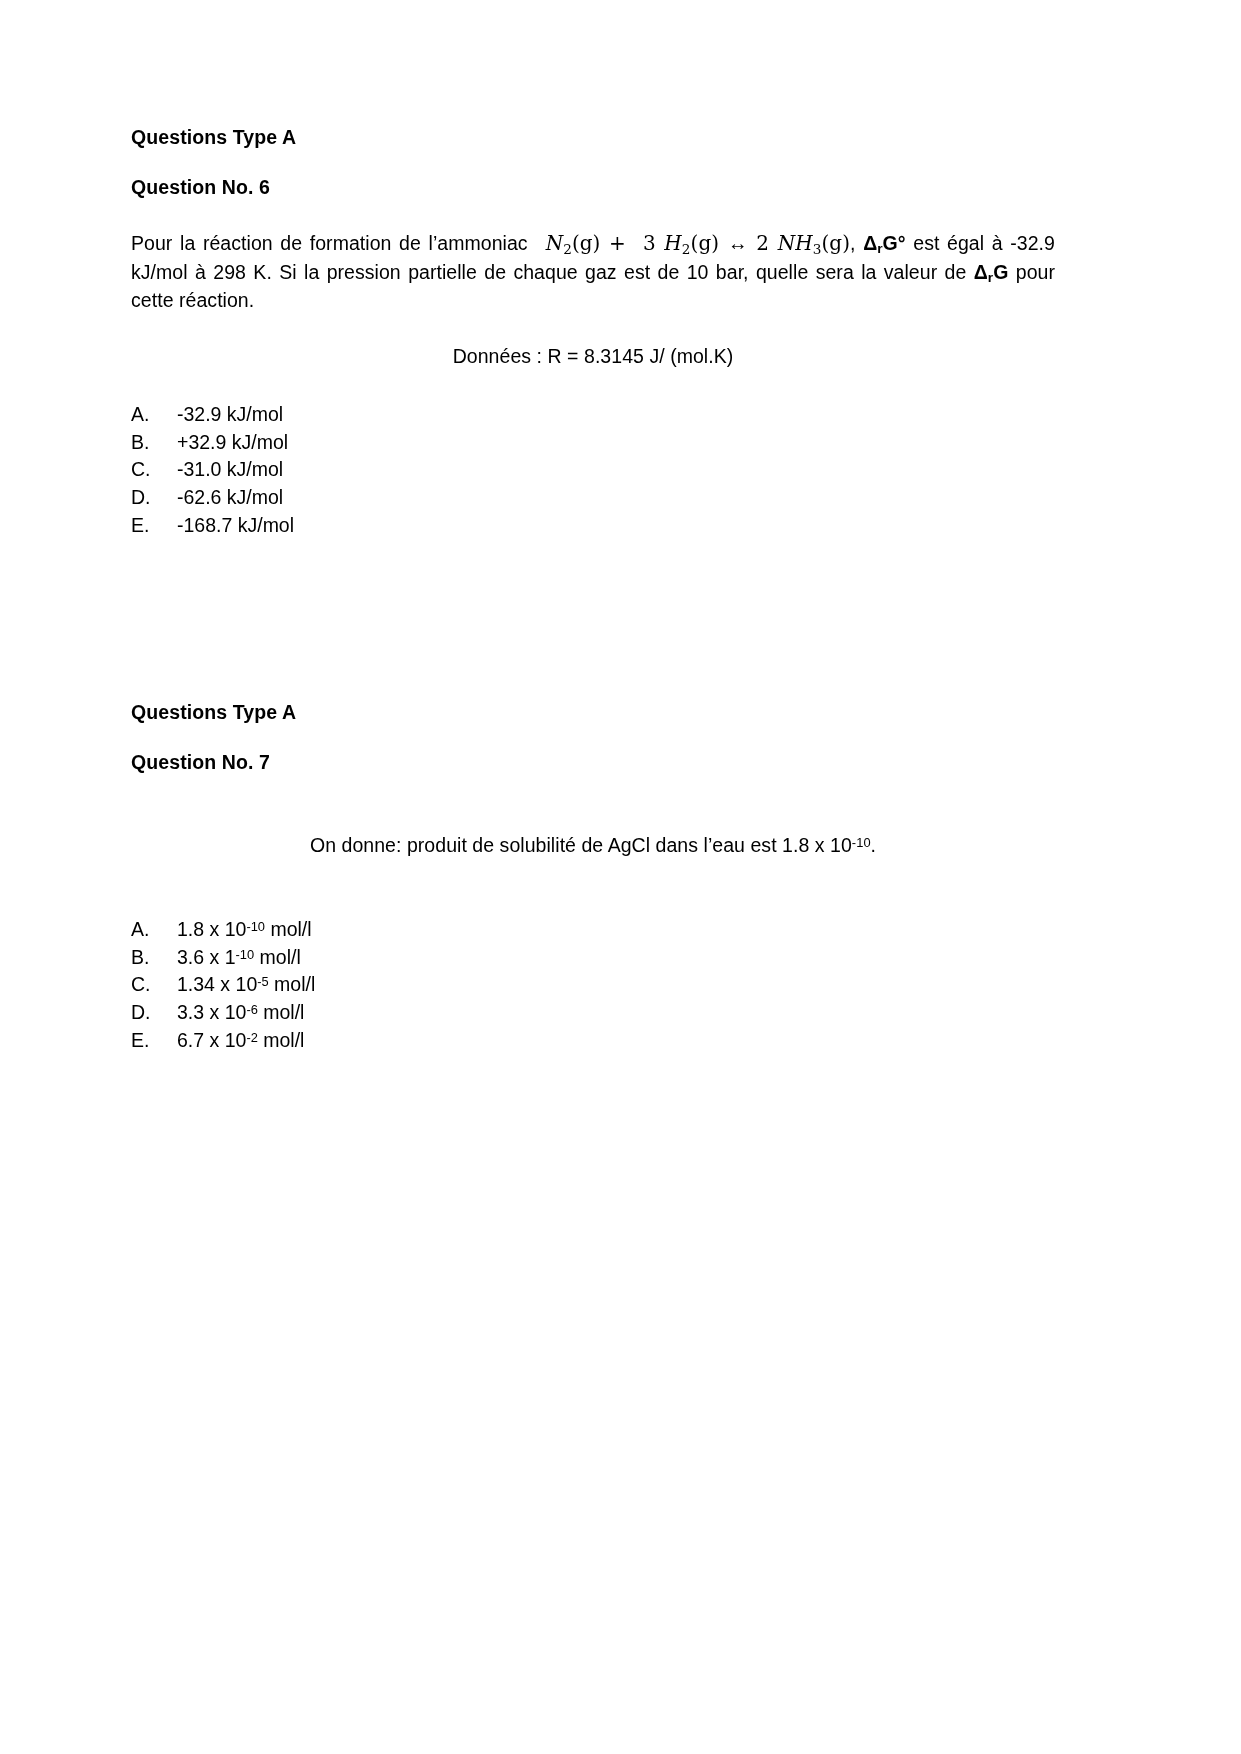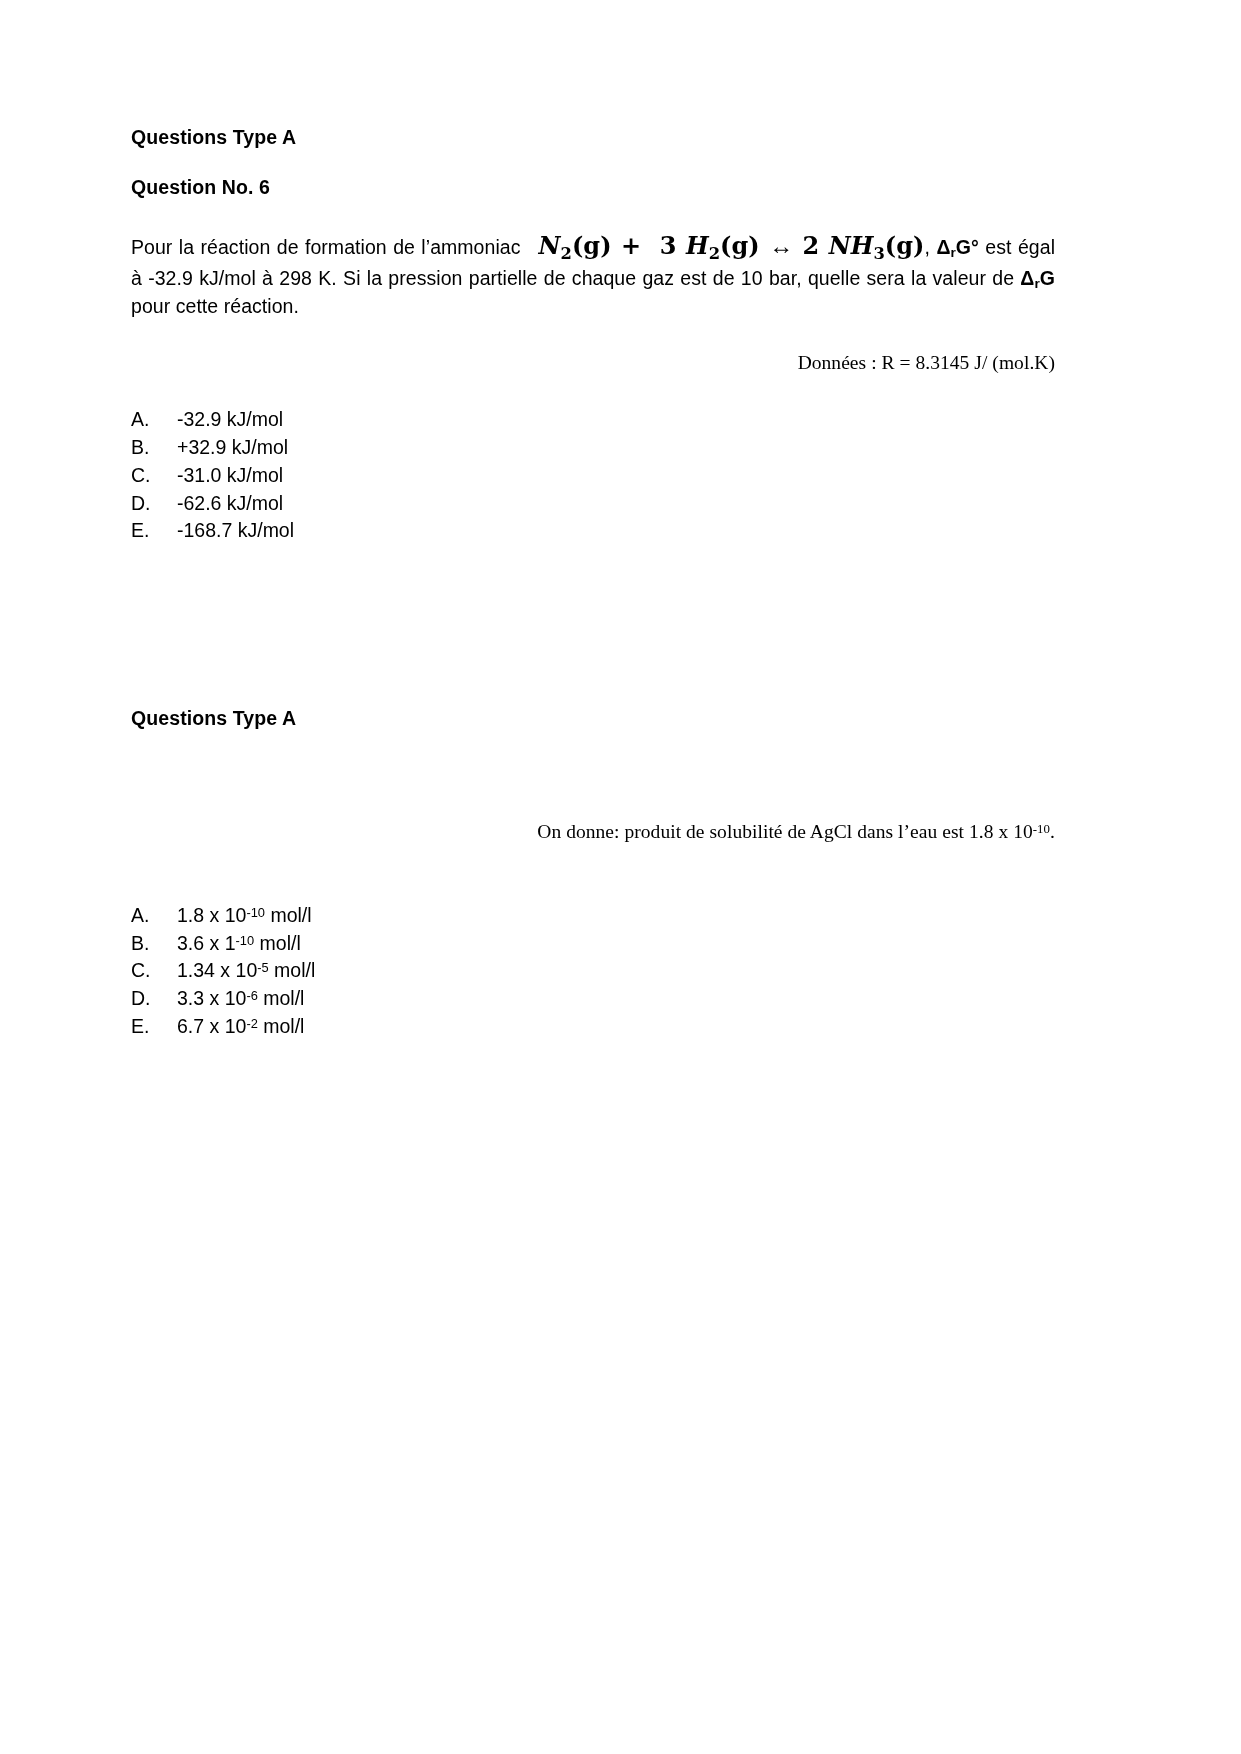--- a/index.html
+++ b/index.html
@@ -37,28 +37,27 @@
   .gap-q7-options { height: 56px; }
 
   .para {
     font-size: 19.5px;
     line-height: 1.42;
     margin: 0;
     text-align: justify;
     text-justify: inter-word;
     letter-spacing: 0.05px;
   }
-  .para.noj { text-align: right; font-family: Liberation Serif, serif; }
+  .para.noj { text-align: center; }
 
   .math {
     font-family: "DejaVu Serif", serif;
     font-style: italic;
-    font-size: 24px;
+    font-size: 20px;
     white-space: nowrap;
-    font-weight: bold;
   }
   .math .num { font-style: normal; }
   .math sub {
     font-size: 0.68em;
     font-style: normal;
     vertical-align: -0.28em;
   }
   .math .paren { font-style: normal; }
   .arrow { font-style: normal; font-family: "Liberation Sans", sans-serif; }
 
@@ -146,20 +145,21 @@
   </div>
 
   <div class="gap-between-questions"></div>
 
   <div>
 
     <div class="block-heading">Questions Type A</div>
 
     <div class="gap-after-heading"></div>
 
+    <div class="block-heading">Question No. 7</div>
 
     <div class="gap-after-subheading"></div>
 
 
     <div class="gap-small"></div>
 
     <p class="para noj"><span>On donne: produit de solubilité de AgCl dans l’eau est 1.8 x 10</span><sup class="sscript">-10</sup><span>.</span></p>
 
     <div class="gap-q7-options"></div>
 

